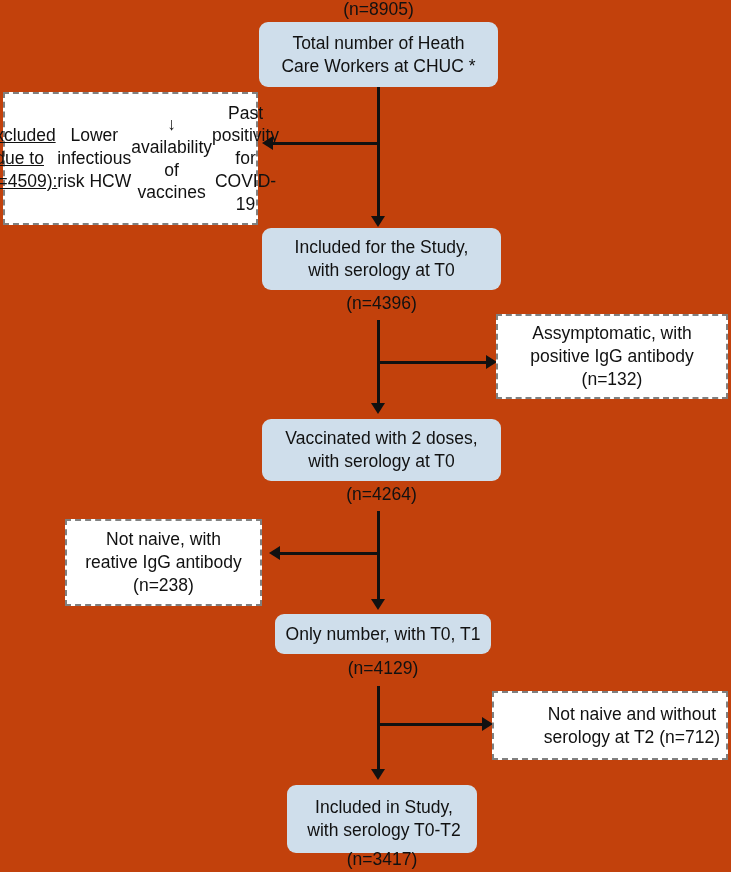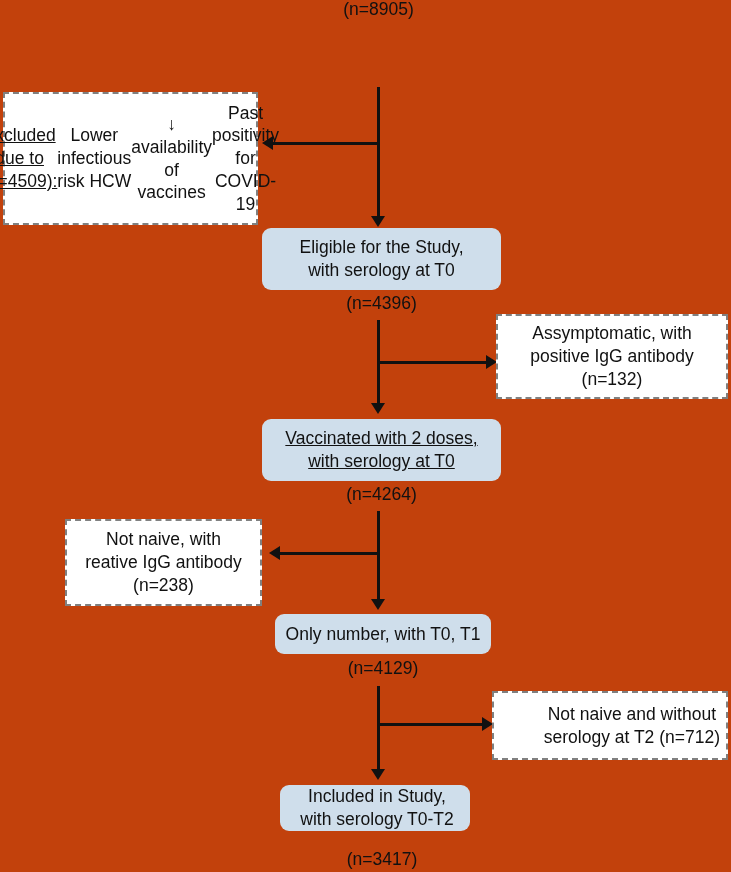--- a/index.html
+++ b/index.html
@@ -98,51 +98,55 @@
     text-decoration: underline;
   }
 </style>
 </head>
 <body>
 
 <div id="canvas">
 
   <div class="count" style="left:259px; top:-1px; width:239px;">(n=8905)</div>
 
+  <div class="node node-primary" style="left:259px; top:22px; width:239px; height:65px;">
+    <span class="node-label">Total number of Heath
+Care Workers at CHUC *</span>
+  </div>
 
   <div class="v-line" style="left:377px; top:87px; height:132px;"></div>
   <div class="arrow-down" style="left:371px; top:216px;"></div>
   <div class="h-line" style="left:272px; top:142px; width:106px;"></div>
   <div class="arrow-left" style="left:262px; top:136px;"></div>
 
   <div class="node node-excluded" style="left:3px; top:92px; width:255px; height:133px; flex-direction:row; justify-content:center;text-align:center;">
     <span class="node-label underline-line">Excluded due to (n=4509):</span>
     <span class="node-label">Lower infectious risk HCW</span>
     <span class="node-label">↓ availability of vaccines</span>
     <span class="node-label">Past positivity for COVID-19</span>
   </div>
 
   <div class="node node-primary" style="left:262px; top:228px; width:239px; height:62px;">
-    <span class="node-label">Eligible for the Study,
+    <span class="node-label">Included for the Study,
 with serology at T0</span>
   </div>
   <div class="count" style="left:262px; top:293px; width:239px;">(n=4396)</div>
 
   <div class="v-line" style="left:377px; top:320px; height:86px;"></div>
   <div class="arrow-down" style="left:371px; top:403px;"></div>
   <div class="h-line" style="left:380px; top:361px; width:106px;"></div>
   <div class="arrow-right" style="left:486px; top:355px;"></div>
 
   <div class="node node-excluded" style="left:496px; top:314px; width:232px; height:85px;">
     <span class="node-label">Assymptomatic, with
 positive IgG antibody
 (n=132)</span>
   </div>
 
-  <div class="node node-primary" style="left:262px; top:419px; width:239px; height:62px;text-decoration:underline;">
+  <div class="node node-primary" style="left:262px; top:419px; width:239px; height:62px;">
     <span class="node-label">Vaccinated with 2 doses,
 with serology at T0</span>
   </div>
   <div class="count" style="left:262px; top:484px; width:239px;">(n=4264)</div>
 
   <div class="v-line" style="left:377px; top:511px; height:92px;"></div>
   <div class="arrow-down" style="left:371px; top:599px;"></div>
   <div class="h-line" style="left:279px; top:552px; width:99px;"></div>
   <div class="arrow-left" style="left:269px; top:546px;"></div>
 
@@ -160,19 +164,19 @@
   <div class="v-line" style="left:377px; top:686px; height:86px;"></div>
   <div class="arrow-down" style="left:371px; top:769px;"></div>
   <div class="h-line" style="left:380px; top:723px; width:102px;"></div>
   <div class="arrow-right" style="left:482px; top:717px;"></div>
 
   <div class="node node-excluded" style="left:492px; top:691px; width:236px; height:69px;justify-content:flex-end;">
     <span class="node-label">Not naive and without
 serology at T2 (n=712)</span>
   </div>
 
-  <div class="node node-primary" style="left:280px; top:785px; width:190px; height:46px;padding-left:12px;">
+  <div class="node node-primary" style="left:287px; top:785px; width:190px; height:68px;padding-left:12px;">
     <span class="node-label">Included in Study,
 with serology T0-T2</span>
   </div>
   <div class="count" style="left:287px; top:849px; width:190px;">(n=3417)</div>
 
 </div>
 
 </body></html>

